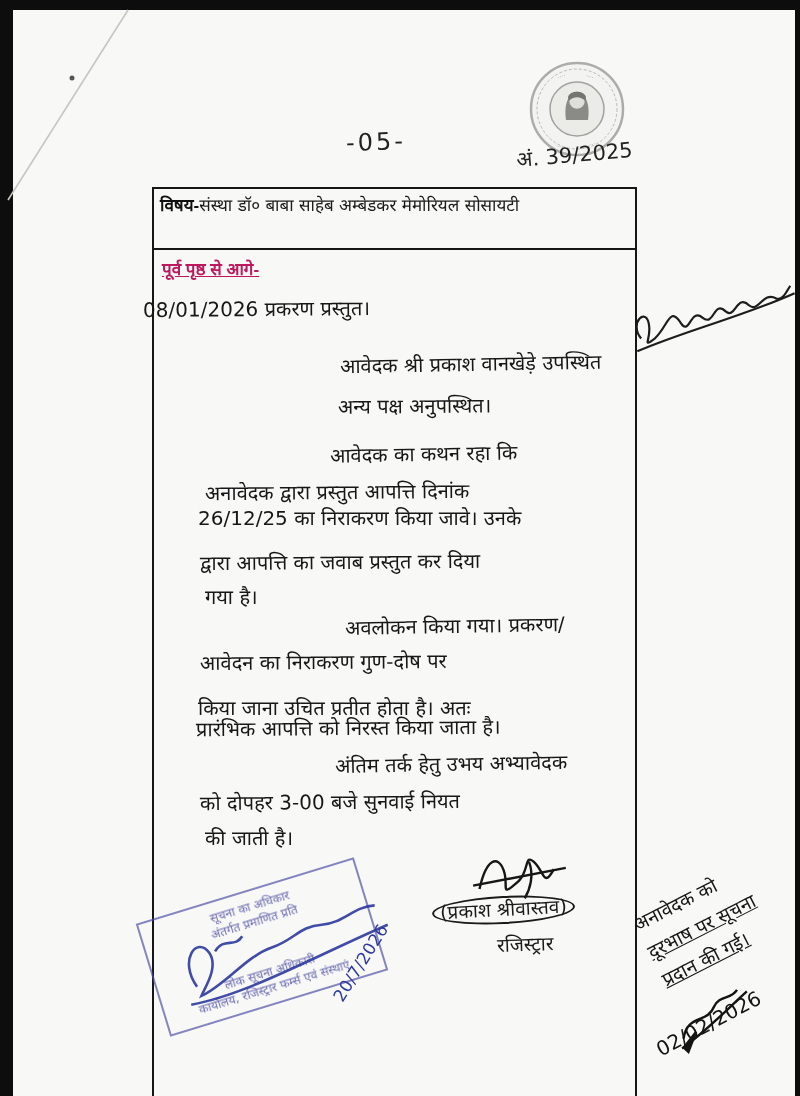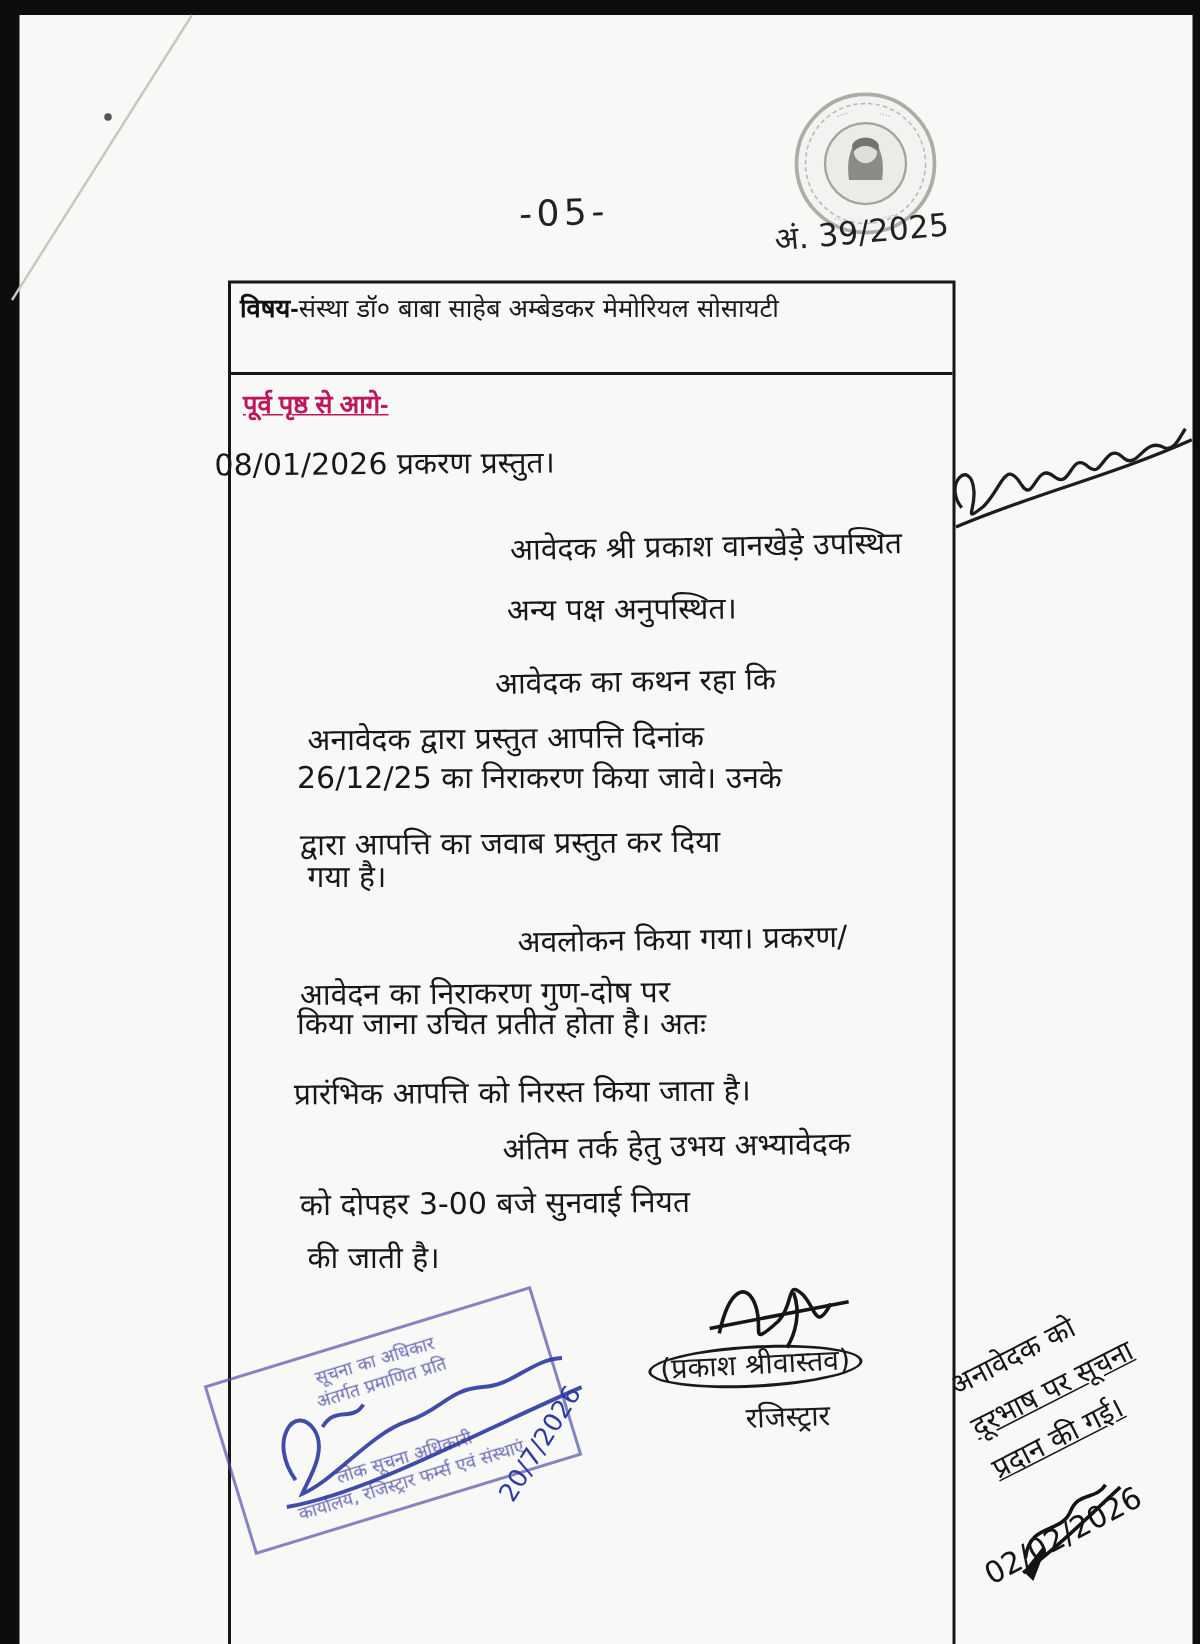--- a/index.html
+++ b/index.html
@@ -106,24 +106,24 @@
     <div class="cont-note">पूर्व पृष्ठ से आगे-</div>
   </div>
 
   <div class="ln hw" style="left:143px; top:295px; transform:rotate(-0.5deg);">08/01/2026 प्रकरण प्रस्तुत।</div>
   <div class="ln hw" style="left:340px; top:350px; transform:rotate(-1deg);">आवेदक श्री प्रकाश वानखेड़े उपस्थित</div>
   <div class="ln hw" style="left:338px; top:392px; transform:rotate(-0.5deg);">अन्य पक्ष अनुपस्थित।</div>
   <div class="ln hw" style="left:330px; top:440px; transform:rotate(-1deg);">आवेदक का कथन रहा कि</div>
   <div class="ln hw" style="left:205px; top:478px; transform:rotate(-0.5deg);">अनावेदक द्वारा प्रस्तुत आपत्ति दिनांक</div>
   <div class="ln hw" style="left:198px; top:504px;">26/12/25 का निराकरण किया जावे। उनके</div>
   <div class="ln hw" style="left:200px; top:548px; transform:rotate(-0.5deg);">द्वारा आपत्ति का जवाब प्रस्तुत कर दिया</div>
-  <div class="ln hw" style="left:205px; top:570px;">गया है।</div>
+  <div class="ln hw" style="left:205px; top:583px;">गया है।</div>
   <div class="ln hw" style="left:345px; top:612px; transform:rotate(-1deg);">अवलोकन किया गया। प्रकरण/</div>
   <div class="ln hw" style="left:200px; top:648px; transform:rotate(-0.5deg);">आवेदन का निराकरण गुण-दोष पर</div>
-  <div class="ln hw" style="left:198px; top:668px;">किया जाना उचित प्रतीत होता है। अतः</div>
+  <div class="ln hw" style="left:198px; top:694px;">किया जाना उचित प्रतीत होता है। अतः</div>
   <div class="ln hw" style="left:196px; top:714px; transform:rotate(-0.5deg);">प्रारंभिक आपत्ति को निरस्त किया जाता है।</div>
   <div class="ln hw" style="left:335px; top:750px; transform:rotate(-1deg);">अंतिम तर्क हेतु उभय अभ्यावेदक</div>
   <div class="ln hw" style="left:200px; top:788px; transform:rotate(-0.5deg);">को दोपहर 3-00 बजे सुनवाई नियत</div>
   <div class="ln hw" style="left:205px; top:824px;">की जाती है।</div>
 
   <div class="abs hw sig-name">
     <span class="oval">(प्रकाश श्रीवास्तव)</span>
   </div>
   <div class="abs hw sig-desig">रजिस्ट्रार</div>
 

